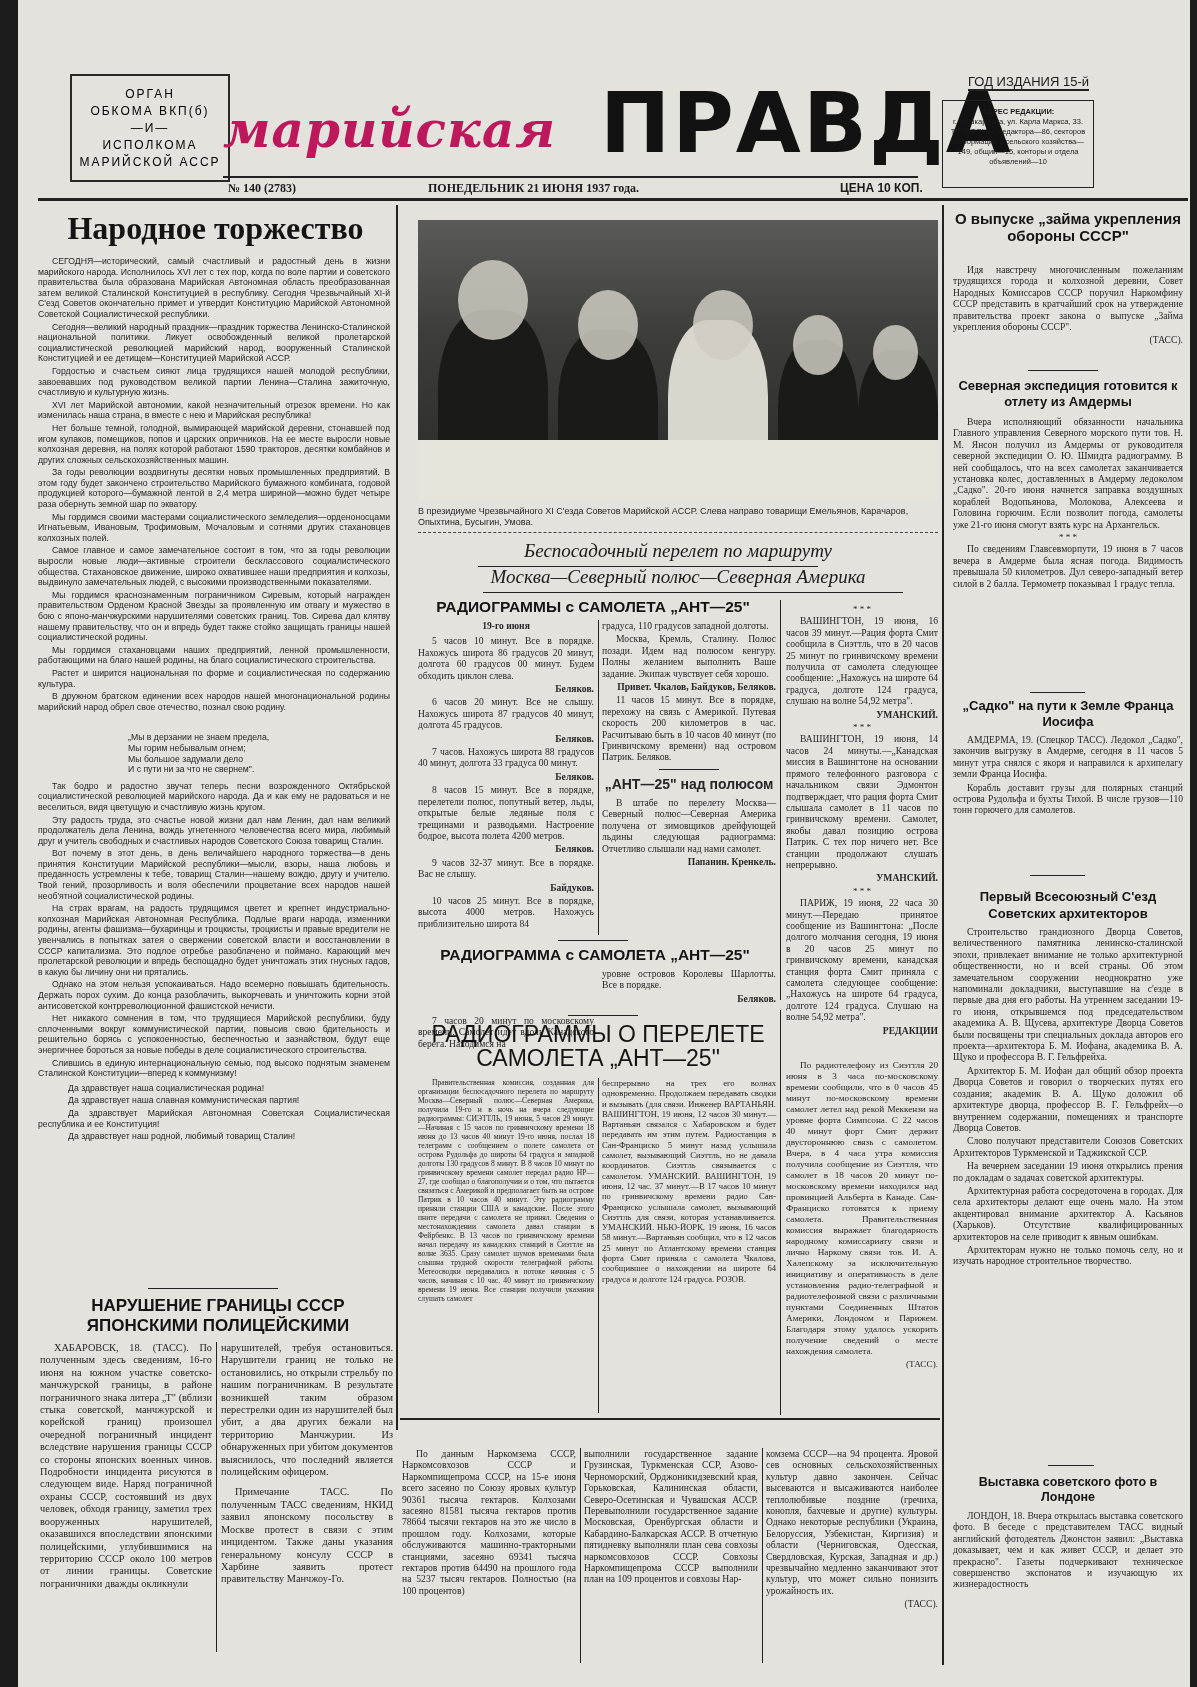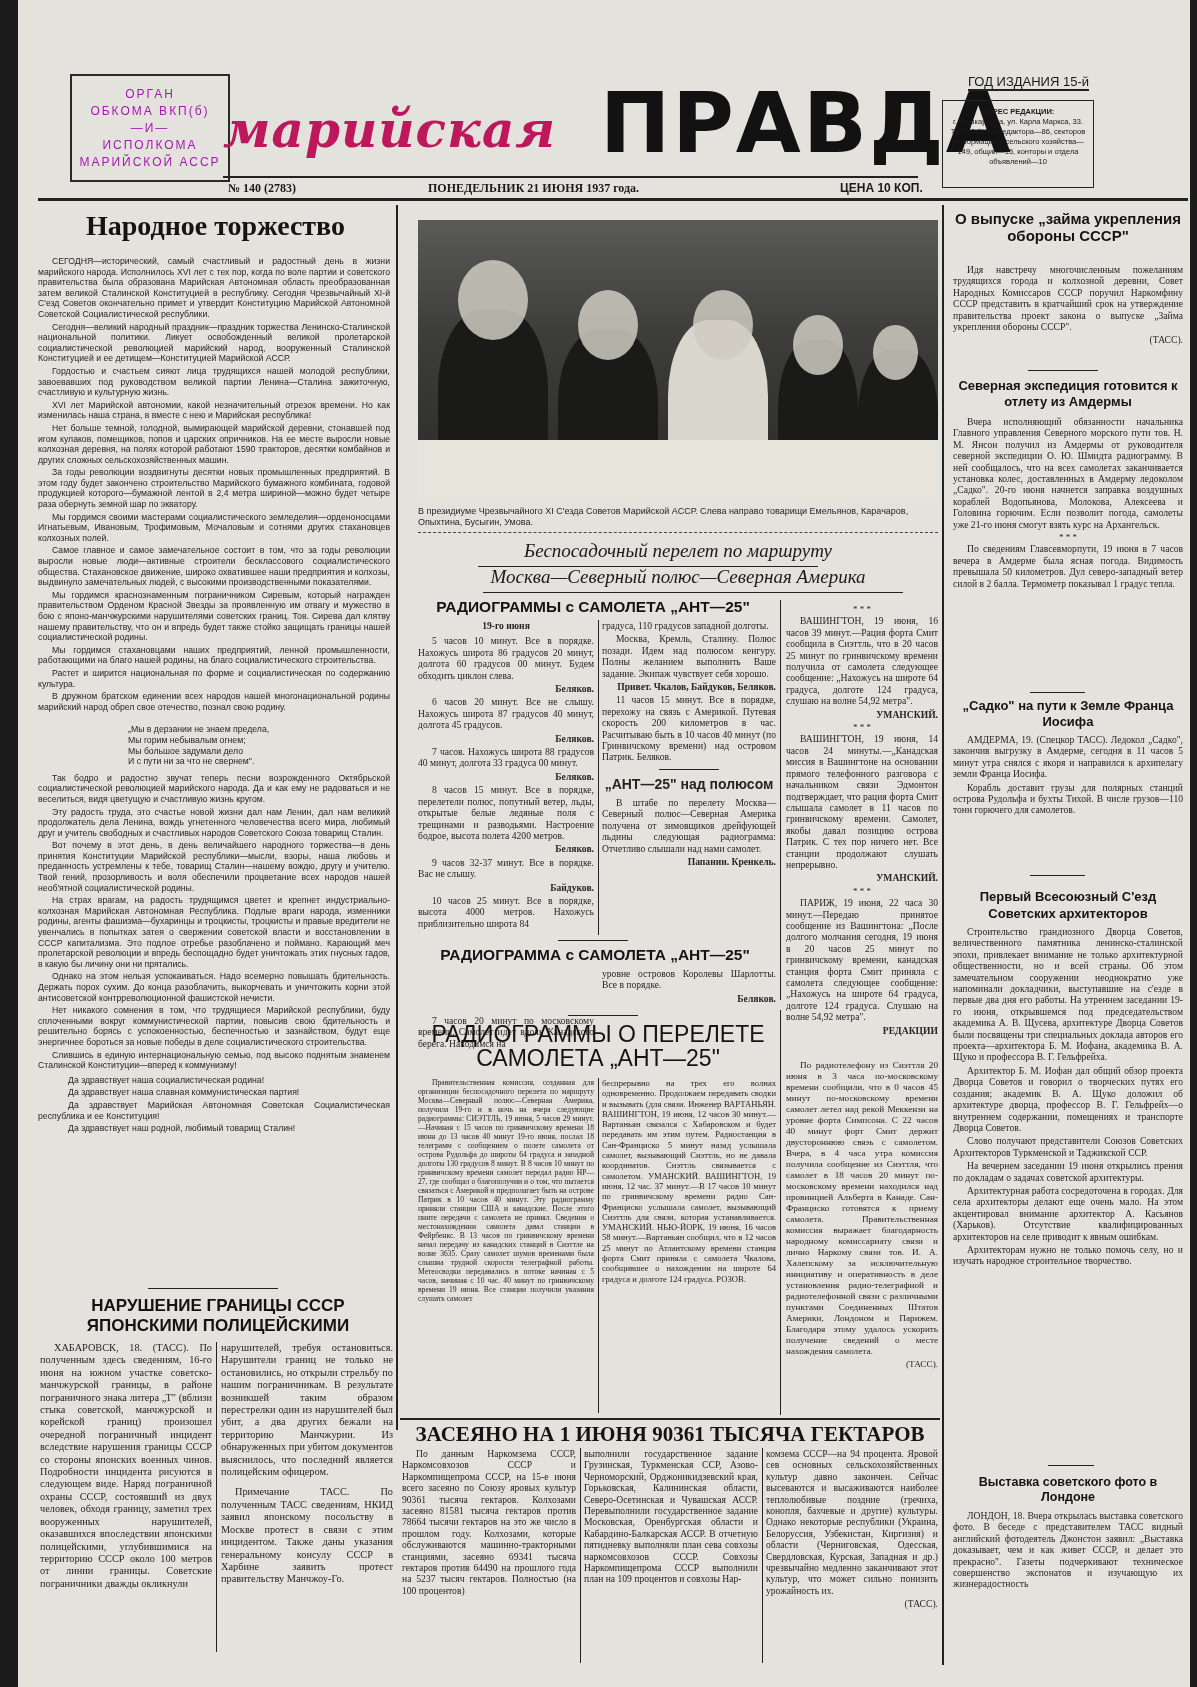--- a/index.html
+++ b/index.html
@@ -4,21 +4,21 @@
 <style>
   html, body { margin:0; padding:0; }
   body { width:1197px; height:1687px; background:#1c1c1c; position:relative; overflow:hidden; font-family:"Liberation Serif", serif; color:#1a1a1a; }
   .page { position:absolute; left:18px; top:0; width:1172px; height:1687px; background:#e4e2dc; }
   .rule { position:absolute; background:#222; }
   .txt { position:absolute; font-size:9.6px; line-height:11.4px; text-align:justify; color:#262626; }
   .txt p { margin:0 0 2px 0; text-indent:14px; }
   .sans { font-family:"Liberation Sans", sans-serif; }
   .hd { position:absolute; font-weight:bold; text-align:center; color:#141414; }
   .mast-box { position:absolute; left:52px; top:74px; width:160px; height:108px; border:2px solid #2a2a2a; box-sizing:border-box; display:flex; flex-direction:column; justify-content:center; align-items:center; }
-  .mast-box span { font-family:"Liberation Sans", sans-serif; font-size:12px; letter-spacing:2px; line-height:17px; color:#a21caf; }
+  .mast-box span { font-family:"Liberation Sans", sans-serif; font-size:12px; letter-spacing:2px; line-height:17px; color:#000000; }
   .photo { position:absolute; left:400px; top:220px; width:520px; height:280px; background:linear-gradient(180deg,#5a5a58 0%,#3d3d3b 40%,#2a2a29 100%); overflow:hidden; }
   .photo .fig { position:absolute; border-radius:50%; background:#cfcbc2; opacity:.85; }
   .photo .body { position:absolute; background:#1a1a19; border-radius:40% 40% 0 0; }
   .photo .table { position:absolute; left:0; bottom:0; width:100%; height:60px; background:#e7e4dc; }
   .italic-hd { position:absolute; font-style:italic; text-align:center; color:#1b1b1b; }
   .dash { position:absolute; border-top:1px dashed #444; }
   .stars { position:absolute; font-size:9px; color:#222; text-align:center; }
   .sig { text-align:right; font-weight:bold; margin:0; }
 </style>
 </head>
@@ -42,35 +42,35 @@
   <div style="position:absolute;left:950px;top:74px;font-size:13px;font-family:'Liberation Sans',sans-serif;border-bottom:2px solid #222;">ГОД ИЗДАНИЯ 15-й</div>
   <div style="position:absolute;left:924px;top:100px;width:152px;height:88px;border:1.5px solid #222;padding:6px 5px;box-sizing:border-box;text-align:center;font-size:7.5px;line-height:10px;font-family:'Liberation Sans',sans-serif;">
     <div style="font-weight:bold;">АДРЕС РЕДАКЦИИ:</div>
     <div>г. Йошкар-Ола, ул. Карла Маркса, 33. ТЕЛЕФОНЫ: редактора—86, секторов информации и сельского хозяйства—149, общий—15, конторы и отдела объявлений—10</div>
   </div>
   <div class="rule" style="left:20px;top:198px;width:1150px;height:3px;"></div>
 
   <div class="rule" style="left:378px;top:205px;width:1.5px;height:1225px;"></div>
   <div class="rule" style="left:924px;top:205px;width:2px;height:1460px;"></div>
 
-  <div class="hd" style="left:20px;top:210px;width:355px;font-size:28px;font-family:'Liberation Serif',serif;">Народное торжество</div>
+  <div class="hd" style="left:20px;top:210px;width:355px;font-size:32px;font-family:'Liberation Serif',serif;">Народное торжество</div>
   <div class="txt sans" style="left:20px;top:256px;width:352px;font-size:8.7px;line-height:10.6px;">
     <p>СЕГОДНЯ—исторический, самый счастливый и радостный день в жизни марийского народа. Исполнилось XVI лет с тех пор, когда по воле партии и советского правительства была образована Марийская Автономная область преобразованная затем великой Сталинской Конституцией в республику. Сегодня Чрезвычайный XI-й С'езд Советов окончательно примет и утвердит Конституцию Марийской Автономной Советской Социалистической республики.</p>
     <p>Сегодня—великий народный праздник—праздник торжества Ленинско-Сталинской национальной политики. Ликует освобожденный великой пролетарской социалистической революцией марийский народ, вооруженный Сталинской Конституцией и ее детищем—Конституцией Марийской АССР.</p>
     <p>Гордостью и счастьем сияют лица трудящихся нашей молодой республики, завоевавших под руководством великой партии Ленина—Сталина зажиточную, счастливую и культурную жизнь.</p>
     <p>XVI лет Марийской автономии, какой незначительный отрезок времени. Но как изменилась наша страна, в вместе с нею и Марийская республика!</p>
     <p>Нет больше темной, голодной, вымирающей марийской деревни, стонавшей под игом кулаков, помещиков, попов и царских опричников. На ее месте выросли новые колхозная деревня, на полях которой работают 1590 тракторов, десятки комбайнов и других сложных сельскохозяйственных машин.</p>
     <p>За годы революции воздвигнуты десятки новых промышленных предприятий. В этом году будет закончено строительство Марийского бумажного комбината, годовой продукцией которого—бумажной лентой в 2,4 метра шириной—можно будет четыре раза обернуть земной шар по экватору.</p>
     <p>Мы гордимся своими мастерами социалистического земледелия—орденоносцами Игнатьевым, Ивановым, Трофимовым, Мочаловым и сотнями других стахановцев колхозных полей.</p>
     <p>Самое главное и самое замечательное состоит в том, что за годы революции выросли новые люди—активные строители бесклассового социалистического общества. Стахановское движение, широко охватившее наши предприятия и колхозы, выдвинуло замечательных людей, с высокими производственными показателями.</p>
     <p>Мы гордимся краснознаменным пограничником Сиревым, который награжден правительством Орденом Красной Звезды за проявленную им отвагу и мужество в бою с японо-манчжурскими нарушителями советских границ. Тов. Сирева дал клятву нашему правительству, что он и впредь будет также стойко защищать границы нашей социалистической родины.</p>
     <p>Мы гордимся стахановцами наших предприятий, ленной промышленности, работающими на благо нашей родины, на благо социалистического строительства.</p>
     <p>Растет и ширится национальная по форме и социалистическая по содержанию культура.</p>
     <p>В дружном братском единении всех народов нашей многонациональной родины марийский народ обрел свое отечество, познал свою родину.</p>
-    <div style="margin:12px 0 6px 90px;text-align:left;">
+    <div style="margin:20px 0 6px 90px;text-align:left;">
       <div>„Мы в дерзании не знаем предела,</div>
       <div>Мы горим небывалым огнем;</div>
       <div>Мы большое задумали дело</div>
       <div>И с пути ни за что не свернем".</div>
     </div>
     <p>Так бодро и радостно звучат теперь песни возрожденного Октябрьской социалистической революцией марийского народа. Да и как ему не радоваться и не веселиться, видя цветущую и счастливую жизнь кругом.</p>
     <p>Эту радость труда, это счастье новой жизни дал нам Ленин, дал нам великий продолжатель дела Ленина, вождь угнетенного человечества всего мира, любимый друг и учитель свободных и счастливых народов Советского Союза товарищ Сталин.</p>
     <p>Вот почему в этот день, в день величайшего народного торжества—в день принятия Конституции Марийской республики—мысли, взоры, наша любовь и преданность устремлены к тебе, товарищ Сталин—нашему вождю, другу и учителю. Твой гений, прозорливость и воля обеспечили процветание всех народов нашей необ'ятной социалистической родины.</p>
     <p>На страх врагам, на радость трудящимся цветет и крепнет индустриально-колхозная Марийская Автономная Республика. Подлые враги народа, изменники родины, агенты фашизма—бухаринцы и троцкисты, троцкисты и правые вредители не увенчались в попытках затея о свержении советской власти и восстановлении в СССР капитализма. Это подлое отребье разоблачено и поймано. Карающий меч пролетарской революции и впредь беспощадно будет уничтожать этих гнусных гадов, в какую бы личину они ни прятались.</p>
     <p>Однако на этом нельзя успокаиваться. Надо всемерно повышать бдительность. Держать порох сухим. До конца разоблачить, выкорчевать и уничтожить корни этой антисоветской контрреволюционной фашистской нечисти.</p>
@@ -167,21 +167,20 @@
   <div class="rule" style="left:762px;top:1010px;width:1px;height:405px;"></div>
   <div class="txt" style="left:400px;top:1078px;width:176px;font-size:7.6px;line-height:9px;text-indent:14px;">Правительственная комиссия, созданная для организации беспосадочного перелета по маршруту Москва—Северный полюс—Северная Америка, получила 19-го и в ночь на вчера следующие радиограммы: СИЭТТЛЬ, 19 июня, 5 часов 29 минут.—Начиная с 15 часов по гринвичскому времени 18 июня до 13 часов 40 минут 19-го июня, послал 18 телеграмм с сообщением о полете самолета от острова Рудольфа до широты 64 градуса и западной долготы 130 градусов 8 минут. В 8 часов 10 минут по гринвичскому времени самолет передал радио НР—27, где сообщал о благополучии и о том, что пытается связаться с Америкой и предполагает быть на острове Патрик в 10 часов 40 минут. Эту радиограмму приняли станции США и канадские. После этого пните передачи с самолета не принял. Сведения о местонахождении самолета давал станции в Фейрбенкс. В 13 часов по гринвичскому времени начал передачу из канадских станций в Сиэттле на волне 3635. Сразу самолет шумов временами была слышна трудной скорости телеграфной работы. Метеосводки передавались в потоке начиная с 5 часов, начиная с 10 час. 40 минут по гринвичскому времени 19 июня. Все станции получили указания слушать самолет</div>
   <div class="rule" style="left:580px;top:1078px;width:1px;height:335px;"></div>
   <div class="txt" style="left:584px;top:1078px;width:174px;font-size:8.6px;line-height:10.3px;">беспрерывно на трех его волнах одновременно. Продолжаем передавать сводки и вызывать (для связи. Инженер ВАРТАНЬЯН. ВАШИНГТОН, 19 июня, 12 часов 30 минут.—Вартаньян связался с Хабаровском и будет передавать им этим путем. Радиостанция в Сан-Франциско 5 минут назад услышала самолет, вызывающий Сиэттль, но не давала координатов. Сиэттль связывается с самолетом. УМАНСКИЙ. ВАШИНГТОН, 19 июня, 12 час. 37 минут.—В 17 часов 10 минут по гринвичскому времени радио Сан-Франциско услышала самолет, вызывающий Сиэттль для связи, которая устанавливается. УМАНСКИЙ. НЬЮ-ЙОРК, 19 июня, 16 часов 58 минут.—Вартаньян сообщил, что в 12 часов 25 минут по Атлантскому времени станция форта Смит приняла с самолета Чкалова, сообщившее о нахождении на широте 64 градуса и долготе 124 градуса. РОЗОВ.</div>
   <div class="txt" style="left:768px;top:1060px;width:152px;font-size:9.2px;line-height:11px;">
     <p>По радиотелефону из Сиэттля 20 июня в 3 часа по-московскому времени сообщили, что в 0 часов 45 минут по-московскому времени самолет летел над рекой Меккензи на уровне форта Симпсона. С 22 часов 40 минут форт Смит держит двустороннюю связь с самолетом. Вчера, в 4 часа утра комиссия получила сообщение из Сиэттля, что самолет в 18 часов 20 минут по-московскому времени находился над провинцией Альберта в Канаде. Сан-Франциско готовятся к приему самолета. Правительственная комиссия выражает благодарность народному комиссариату связи и лично Наркому связи тов. И. А. Халепскому за исключительную инициативу и оперативность в деле установления радио-телеграфной и радиотелефонной связи с различными пунктами Соединенных Штатов Америки, Лондоном и Парижем. Благодаря этому удалось ускорить получение сведений о месте нахождения самолета.</p>
     <p class="sig" style="font-weight:normal;">(ТАСС).</p>
   </div>
 
   <div class="rule" style="left:382px;top:1418px;width:540px;height:1.5px;"></div>
-  <div class="hd" style="left:382px;top:1422px;width:540px;font-size:21px;font-family:'Liberation Serif',serif;">ЗАСЕЯНО НА 1 ИЮНЯ 90361 ТЫСЯЧА ГЕКТАРОВ</div>
   <div class="txt" style="left:384px;top:1448px;width:174px;text-indent:14px;">По данным Наркомзема СССР, Наркомсовхозов СССР и Наркомпищепрома СССР, на 15-е июня всего засеяно по Союзу яровых культур 90361 тысяча гектаров. Колхозами засеяно 81581 тысяча гектаров против 78664 тысячи гектаров на это же число в прошлом году. Колхозами, которые обслуживаются машинно-тракторными станциями, засеяно 69341 тысяча гектаров против 64490 на прошлого года на 5237 тысяч гектаров. Полностью (на 100 процентов)</div>
   <div class="rule" style="left:562px;top:1448px;width:1px;height:215px;"></div>
   <div class="txt" style="left:566px;top:1448px;width:174px;">выполнили государственное задание Грузинская, Туркменская ССР, Азово-Черноморский, Орджоникидзевский края, Горьковская, Калининская области, Северо-Осетинская и Чувашская АССР. Перевыполнили государственное задание Московская, Оренбургская области и Кабардино-Балкарская АССР. В отчетную пятидневку выполняли план сева совхозы наркомсовхозов СССР. Совхозы Наркомпищепрома СССР выполнили план на 109 процентов и совхозы Нар-</div>
   <div class="rule" style="left:744px;top:1448px;width:1px;height:215px;"></div>
   <div class="txt" style="left:748px;top:1448px;width:172px;">
     <p style="text-indent:0;">комзема СССР—на 94 процента. Яровой сев основных сельскохозяйственных культур давно закончен. Сейчас высеваются и высаживаются наиболее теплолюбивые поздние (гречиха, конопля, бахчевые и другие) культуры. Однако некоторые республики (Украина, Белоруссия, Узбекистан, Киргизия) и области (Черниговская, Одесская, Свердловская, Курская, Западная и др.) чрезвычайно медленно заканчивают этот культур, что может сильно понизить урожайность их.</p>
     <p class="sig" style="font-weight:normal;">(ТАСС).</p>
   </div>
 
   <div class="hd sans" style="left:932px;top:210px;width:236px;font-size:15px;line-height:17px;">О выпуске „займа укрепления обороны СССР"</div>

